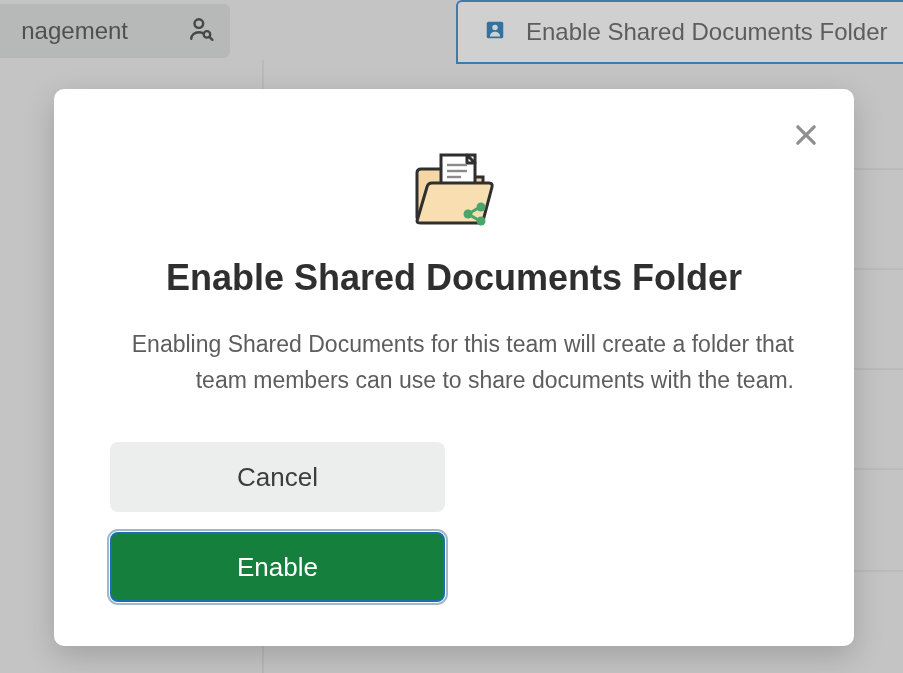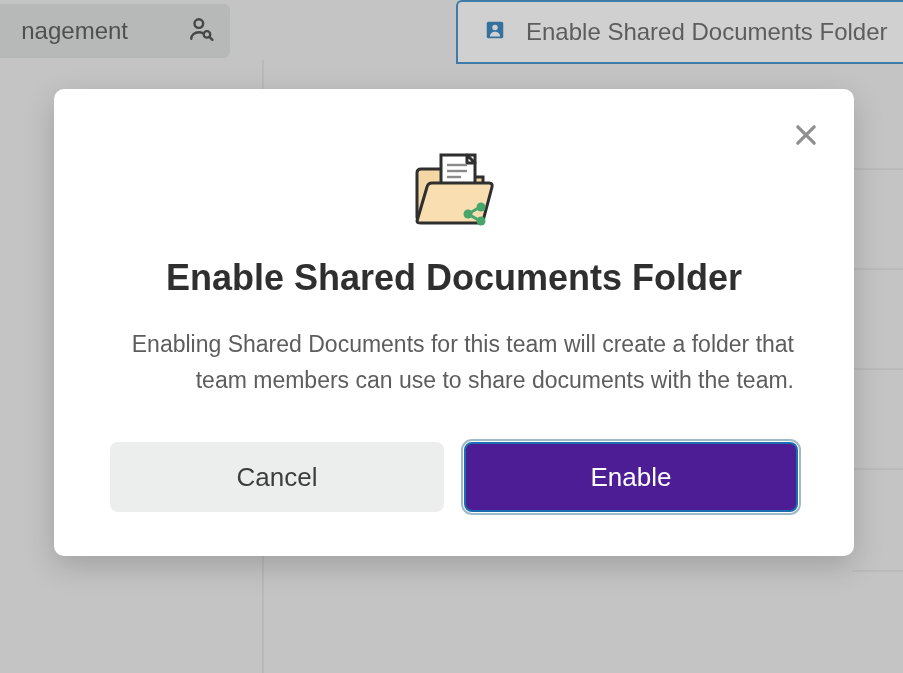--- a/index.html
+++ b/index.html
@@ -125,39 +125,40 @@
       font-size: 23px;
       line-height: 1.55;
       color: #5d5d5d;
       margin: 0 auto 44px auto;
       max-width: 680px;
     }
     .modal-buttons {
       display: flex;
       justify-content: center;
       gap: 20px;
+      flex-direction: column;
     }
     .btn {
       width: 335px;
       height: 70px;
       border-radius: 8px;
       font-size: 26px;
       font-weight: 500;
       border: none;
       cursor: pointer;
       display: flex;
       align-items: center;
       justify-content: center;
     }
     .btn-secondary {
       background: #eceded;
       color: #3d3d3d;
     }
     .btn-primary {
-      background: #4c1d95;
+      background: #15803d;
       color: #ffffff;
       border: 2px solid #1a6db0;
       outline: 2px solid #9fb9c8;
       outline-offset: 1px;
     }
   </style>
 </head>
 <body>
 
 <div class="bg">

